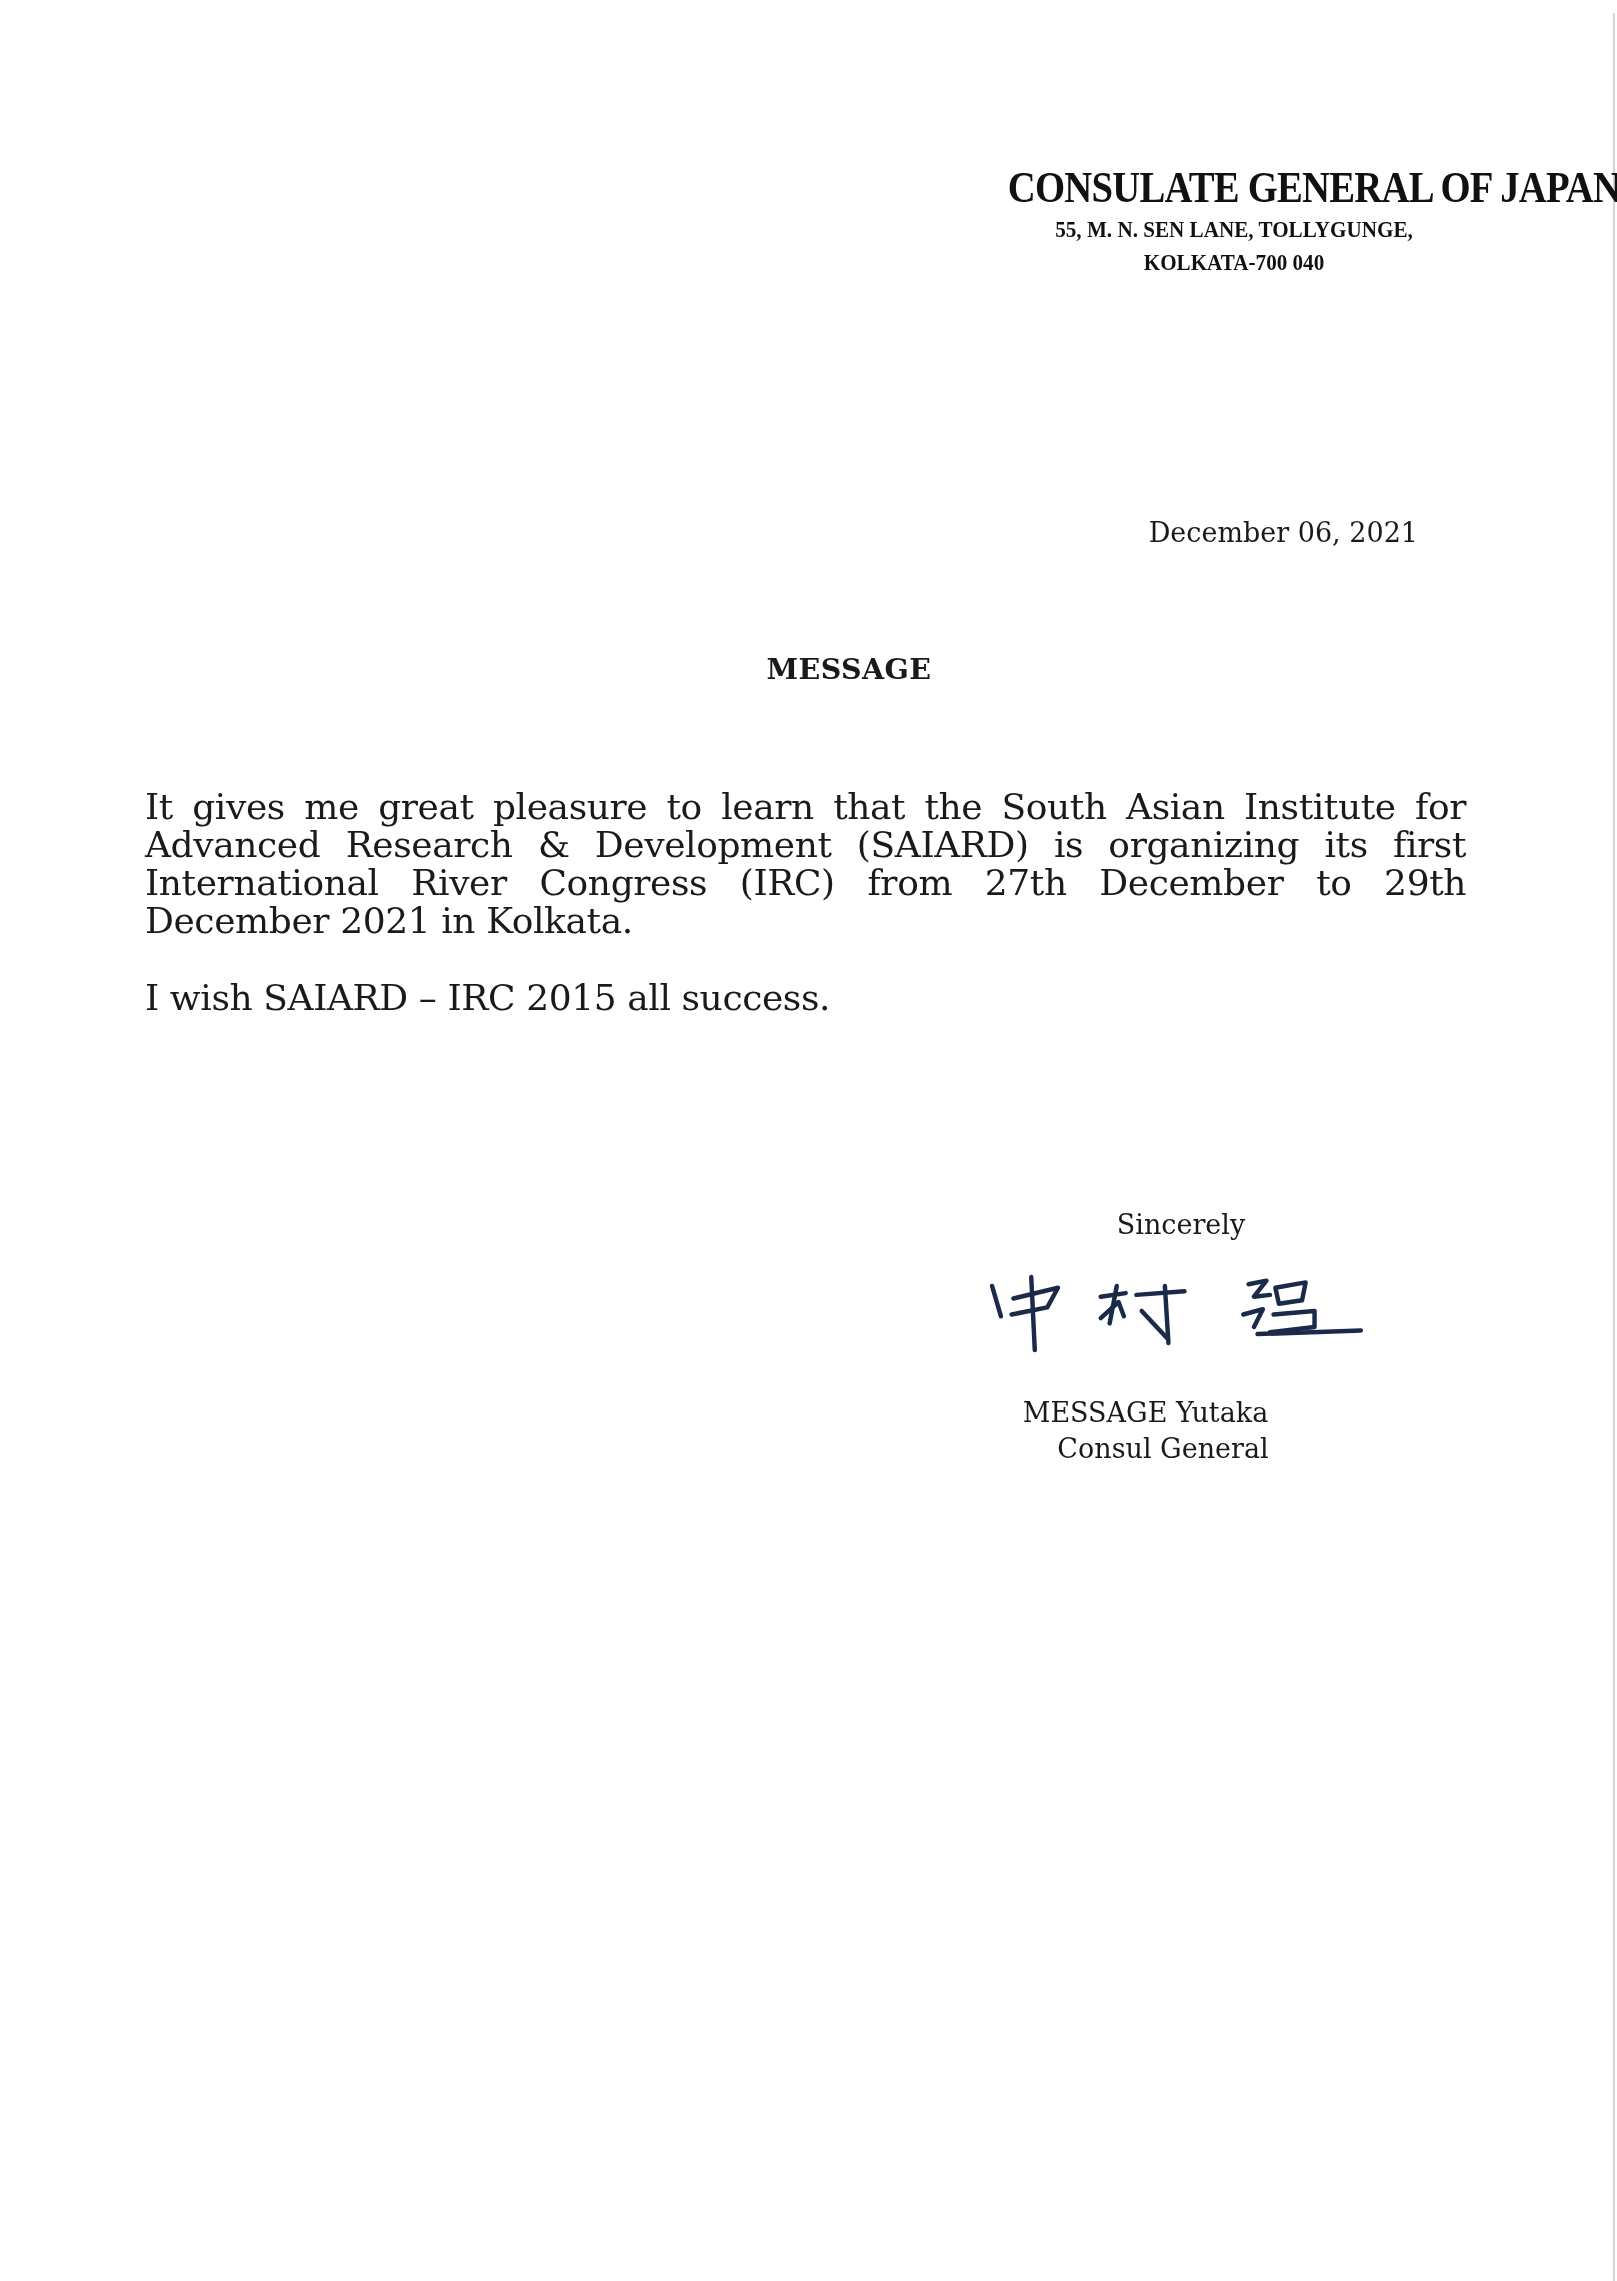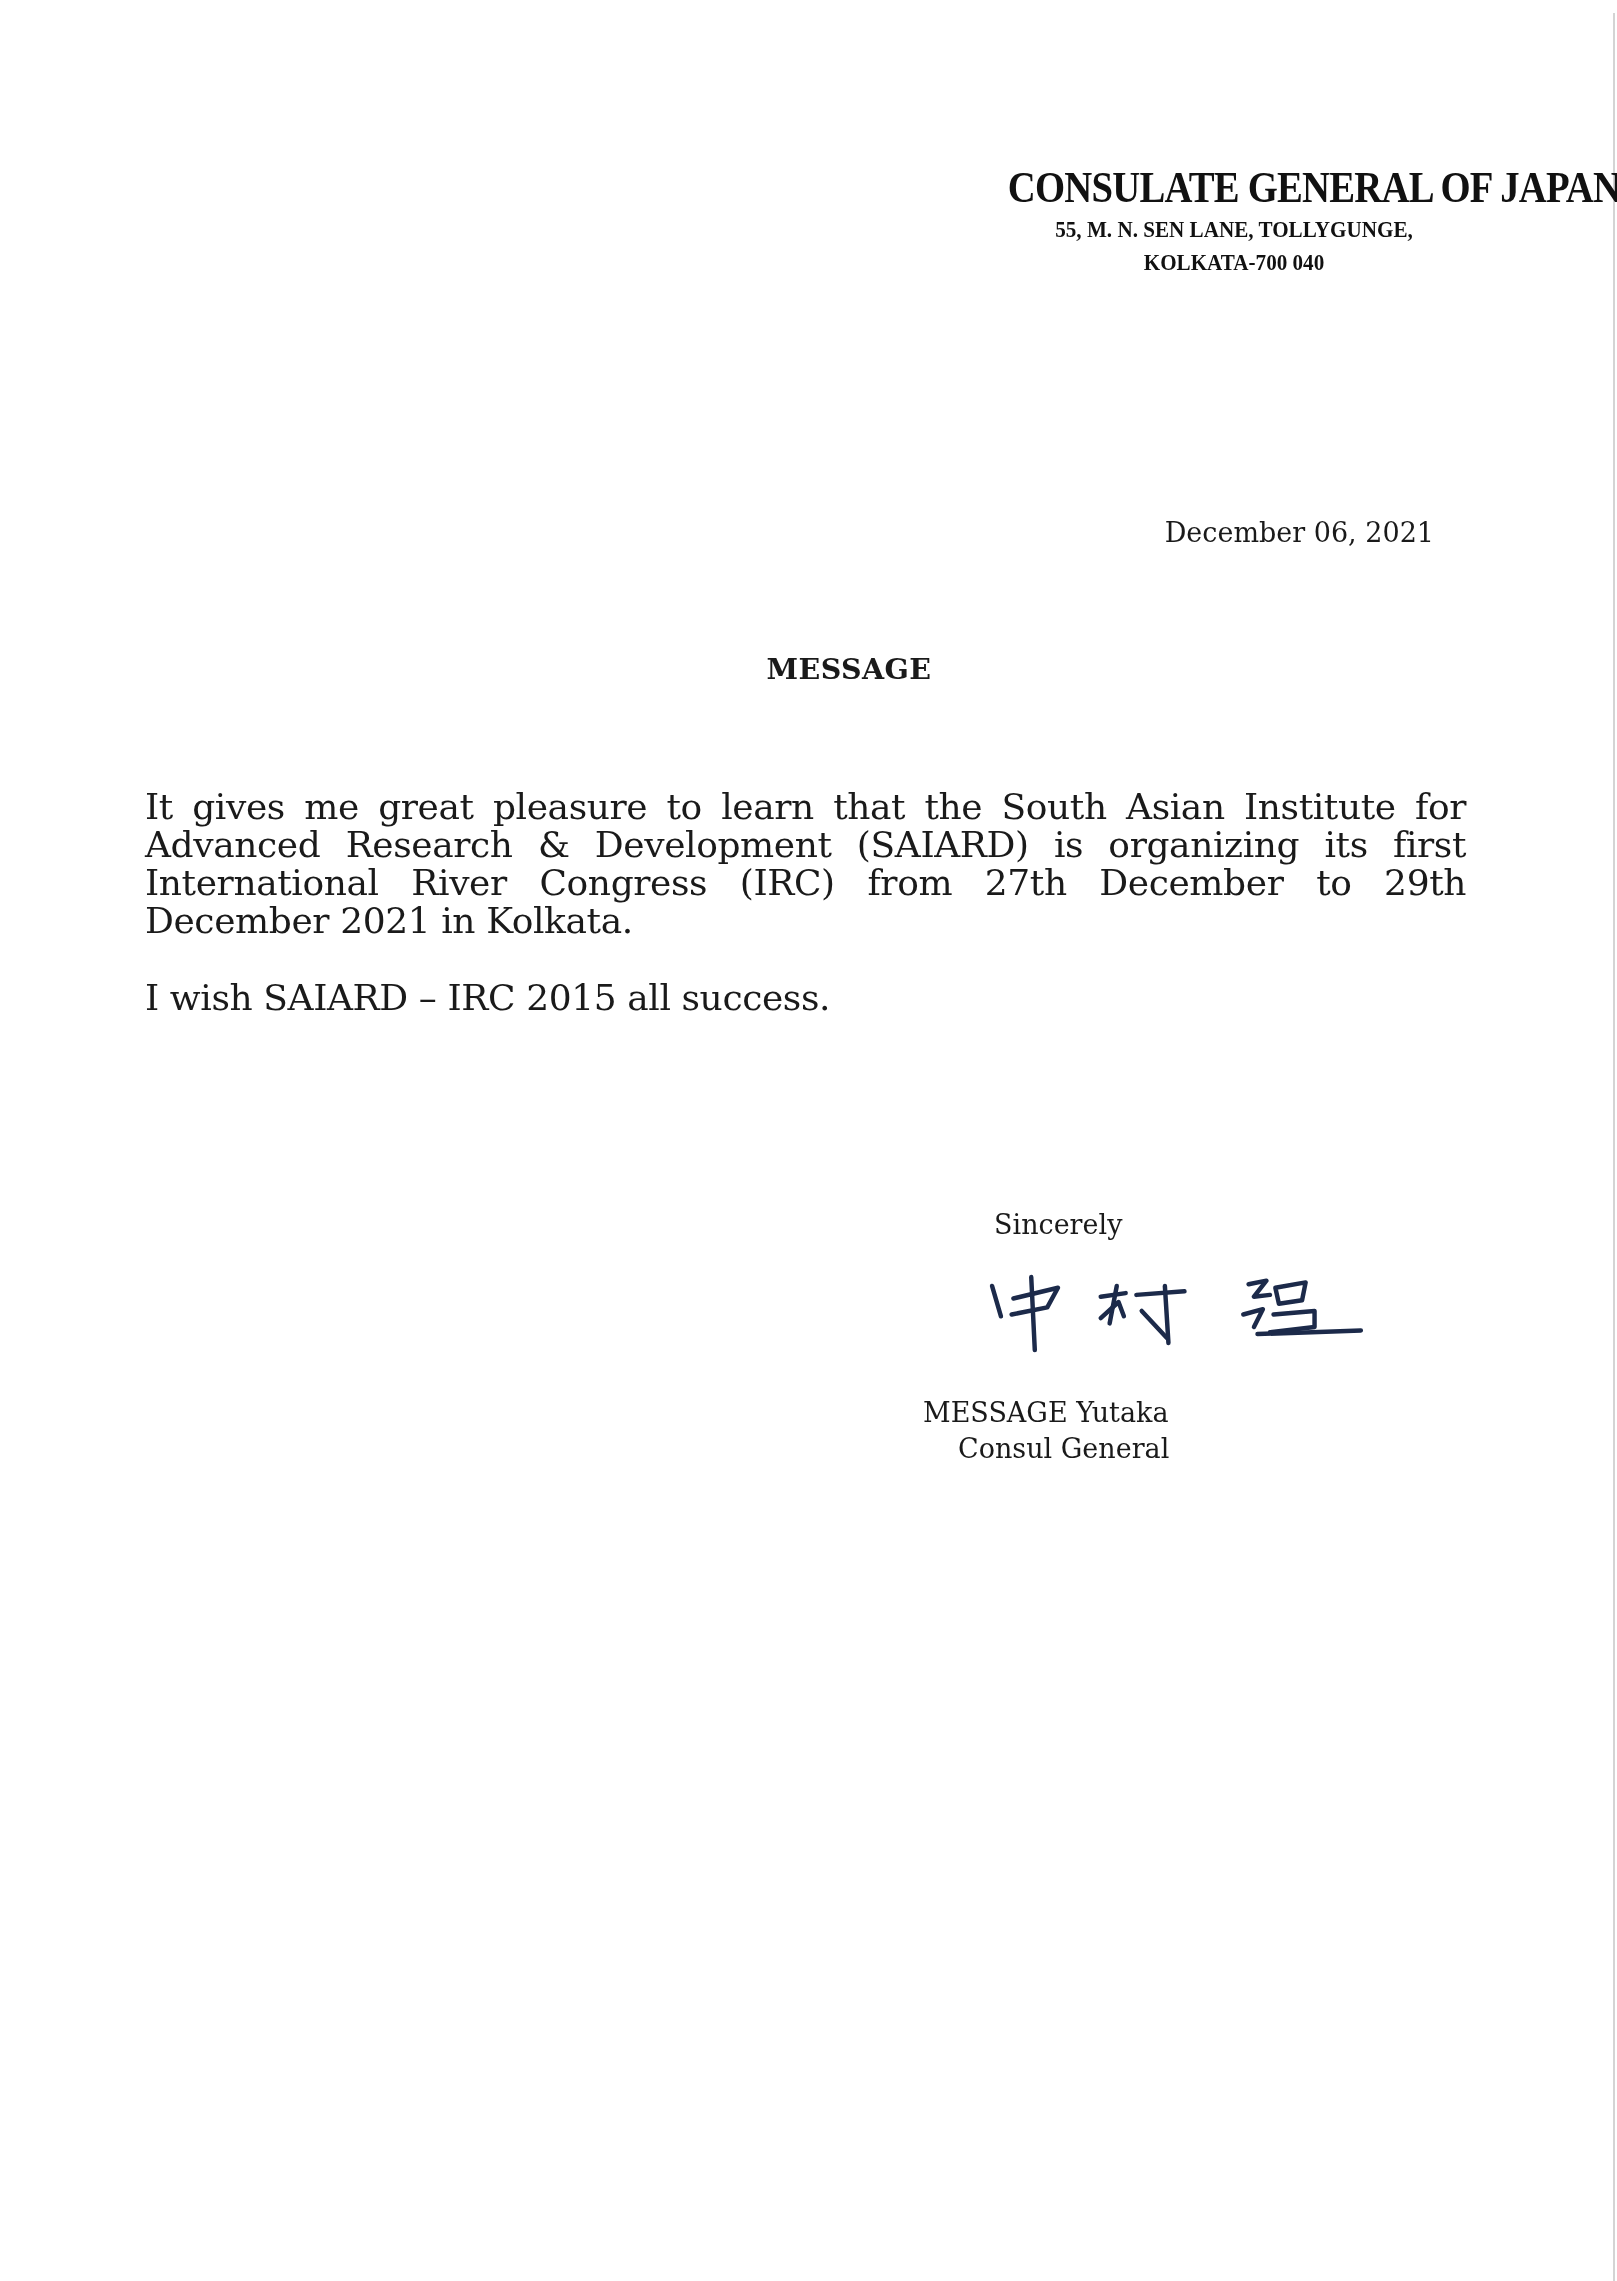--- a/index.html
+++ b/index.html
@@ -53,21 +53,21 @@
       line-height: 31px;
       margin-top: 1.8px;
       transform: scaleX(0.88);
       transform-origin: center;
       white-space: nowrap;
     }
     
     .date {
       position: absolute;
       top: 515px;
-      right: 183px;
+      right: 199px;
       font-size: 27px;
       line-height: 36px;
       white-space: nowrap;
     }
     
     .heading {
       position: absolute;
       top: 651px;
       left: 0;
       width: 1698px;
@@ -94,20 +94,21 @@
     }
     .body-text p.single {
       text-align: left;
     }
     
     .signoff {
       position: absolute;
       top: 1207px;
       left: 976px;
       width: 392px;
+      text-align: center;
       font-size: 27px;
       line-height: 36px;
     }
     .sincerely {
       margin-left: 18px;
     }
     .signature {
       display: block;
       margin: 18px auto 0 auto;
       width: 392px;

